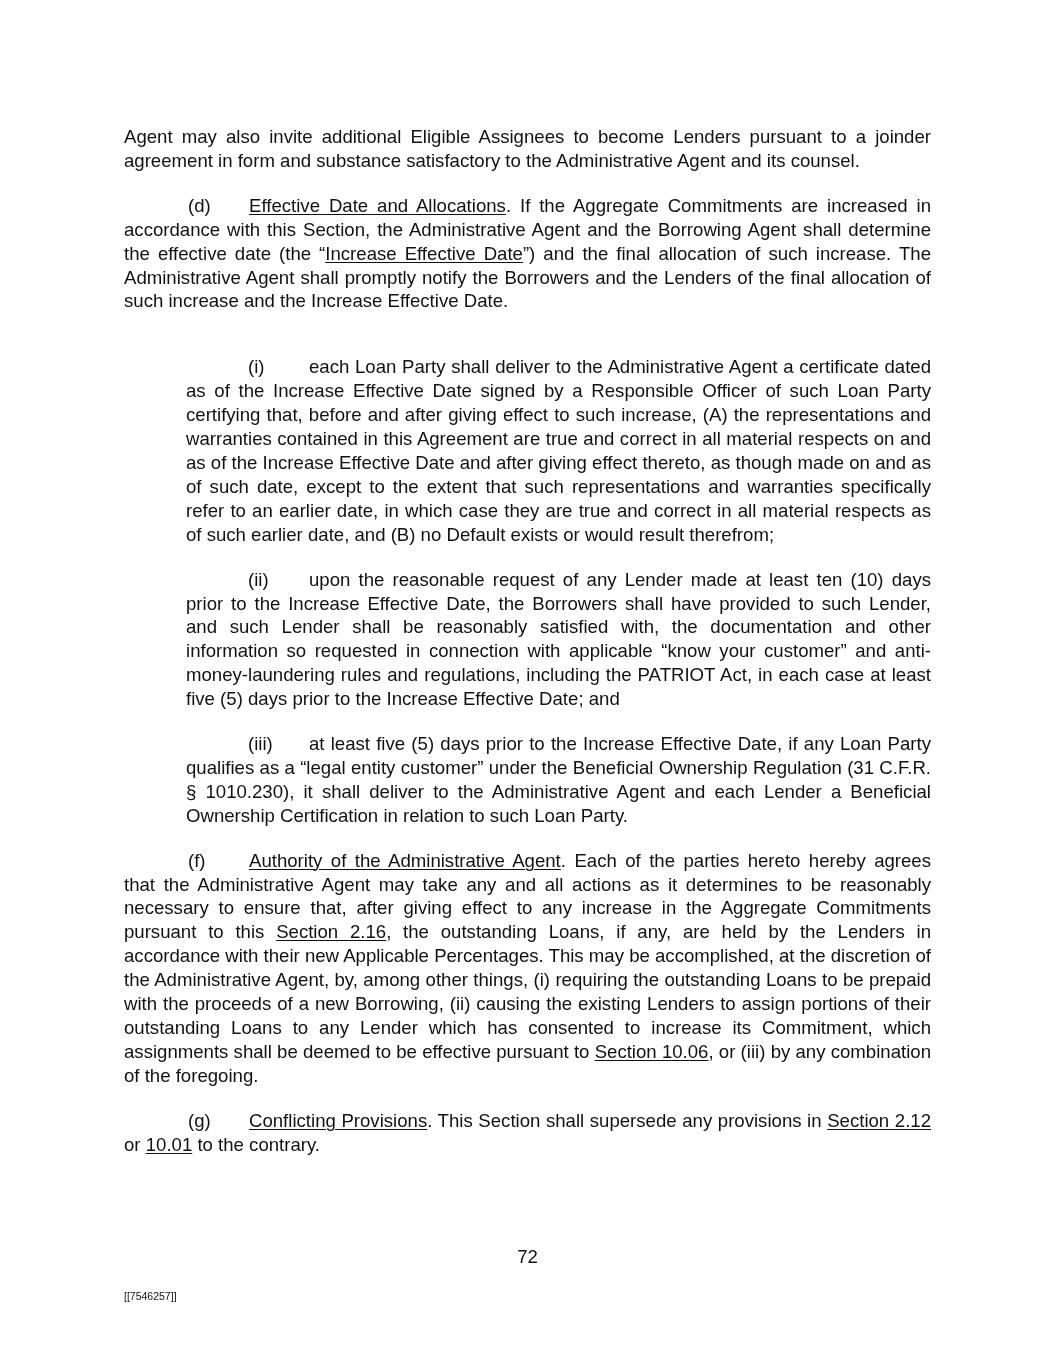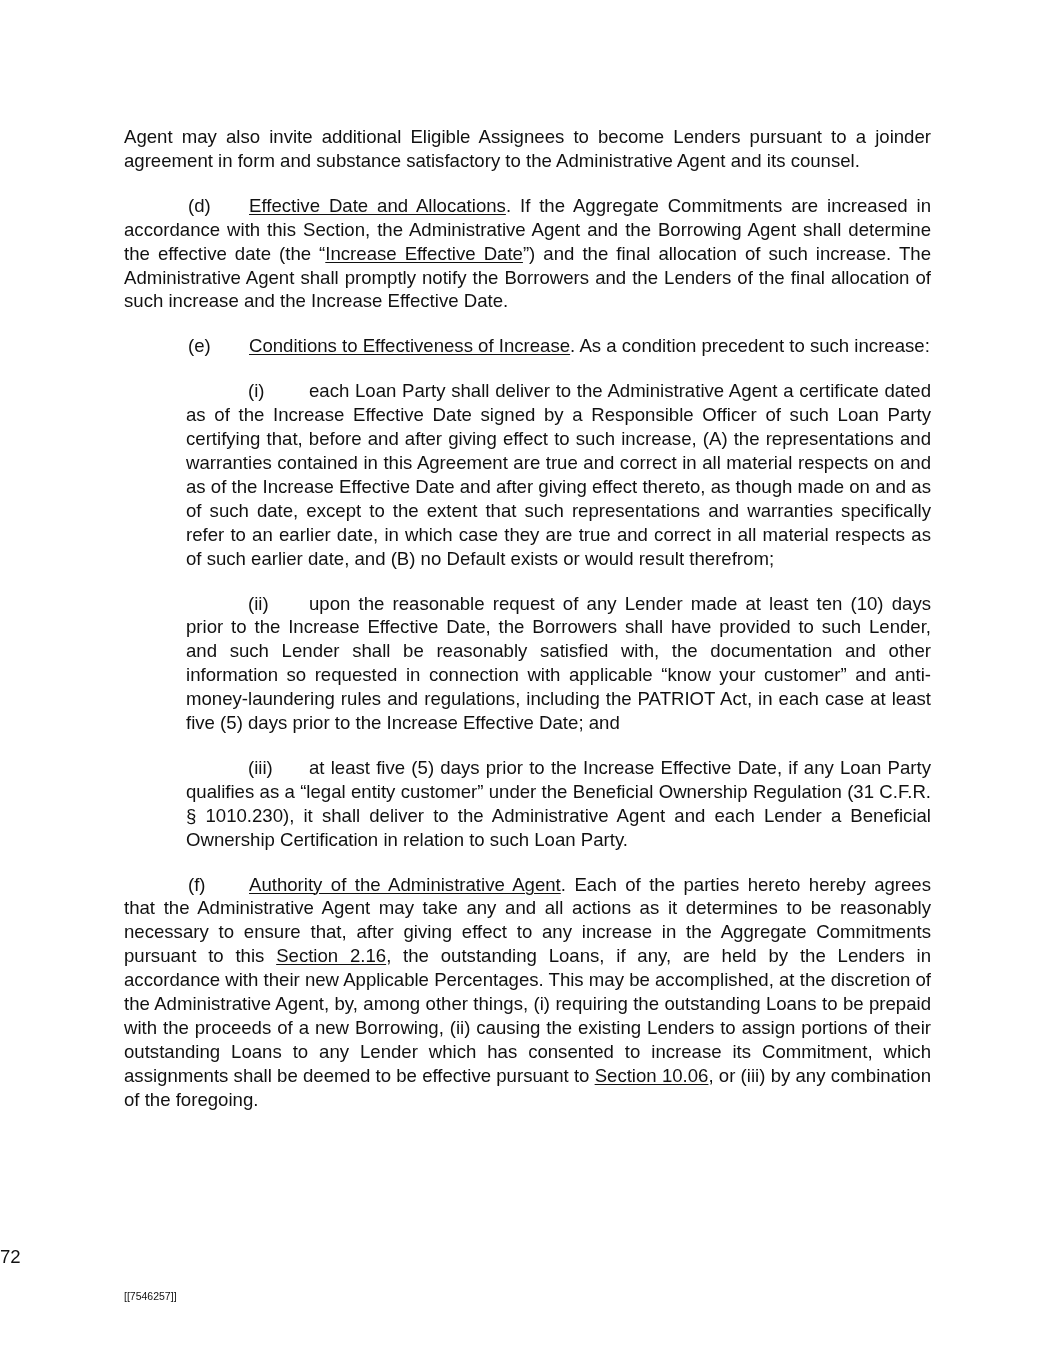--- a/index.html
+++ b/index.html
@@ -13,51 +13,51 @@
     font-size: 18.6px; line-height: 23.9px; text-align: justify;
     text-justify: inter-word;
   }
   .text p { margin: 0; }
   .ind { text-indent: 64px; }
   .sub { margin-left: 62px !important; text-indent: 62px; }
   .lab { display: inline-block; width: 61px; text-indent: 0; }
   .u { text-decoration: underline; text-underline-offset: 2px; text-decoration-thickness: 1px; }
   .gap { height: 21px; }
   .page-num {
-    position: absolute; left: 0; width: 1055px; top: 1246px; 
+    position: absolute; left: 0; width: 1055px; top: 1246px; text-align: center;
     font-size: 18.6px;
   }
   .doc-id {
     position: absolute; left: 124px; top: 1290px; font-size: 10.5px;
   }
 </style>
 </head>
 <body>
 
 <div class="page">
   <div class="text" style="top:125px;">
 
     <p>Agent may also invite additional Eligible Assignees to become Lenders pursuant to a joinder agreement in form and substance satisfactory to the Administrative Agent and its counsel.</p>
     <div class="gap"></div>
 
     <p class="ind"><span class="lab">(d)</span><span class="u">Effective Date and Allocations</span><span>.  If the Aggregate Commitments are increased in accordance with this Section, the Administrative Agent and the Borrowing Agent shall determine the effective date (the “</span><span class="u">Increase Effective Date</span><span>”) and the final allocation of such increase.  The Administrative Agent shall promptly notify the Borrowers and the Lenders of the final allocation of such increase and the Increase Effective Date.</span></p>
     <div class="gap"></div>
 
-    <p class="ind"><span class="lab">(e)</span><span class="u">Conditions to Effectiveness of Increase</span><span>.  As a condition precedent to such increase:</span></p>
     <div class="gap"></div>
 
     <p class="sub"><span class="lab">(i)</span><span>each Loan Party shall deliver to the Administrative Agent a certificate dated as of the Increase Effective Date signed by a Responsible Officer of such Loan Party certifying that, before and after giving effect to such increase, (A) the representations and warranties contained in this Agreement are true and correct in all material respects on and as of the Increase Effective Date and after giving effect thereto, as though made on and as of such date, except to the extent that such representations and warranties specifically refer to an earlier date, in which case they are true and correct in all material respects as of such earlier date, and (B) no Default exists or would result therefrom;</span></p>
     <div class="gap"></div>
 
     <p class="sub"><span class="lab">(ii)</span><span>upon the reasonable request of any Lender made at least ten (10) days prior to the Increase Effective Date, the Borrowers shall have provided to such Lender, and such Lender shall be reasonably satisfied with, the documentation and other information so requested in connection with applicable “know your customer” and anti-money-laundering rules and regulations, including the PATRIOT Act, in each case at least five (5) days prior to the Increase Effective Date; and</span></p>
     <div class="gap"></div>
 
     <p class="sub"><span class="lab">(iii)</span><span>at least five (5) days prior to the Increase Effective Date, if any Loan Party qualifies as a “legal entity customer” under the Beneficial Ownership Regulation (31 C.F.R. §&nbsp;1010.230), it shall deliver to the Administrative Agent and each Lender a Beneficial Ownership Certification in relation to such Loan Party.</span></p>
     <div class="gap"></div>
 
     <p class="ind"><span class="lab">(f)</span><span class="u">Authority of the Administrative Agent</span><span>.  Each of the parties hereto hereby agrees that the Administrative Agent may take any and all actions as it determines to be reasonably necessary to ensure that, after giving effect to any increase in the Aggregate Commitments pursuant to this </span><span class="u">Section 2.16</span><span>, the outstanding Loans, if any, are held by the Lenders in accordance with their new Applicable Percentages.  This may be accomplished, at the discretion of the Administrative Agent, by, among other things, (i) requiring the outstanding Loans to be prepaid with the proceeds of a new Borrowing, (ii) causing the existing Lenders to assign portions of their outstanding Loans to any Lender which has consented to increase its Commitment, which assignments shall be deemed to be effective pursuant to </span><span class="u">Section 10.06</span><span>, or (iii) by any combination of the foregoing.</span></p>
     <div class="gap"></div>
 
+    <p class="ind"><span class="lab">(g)</span><span class="u">Conflicting Provisions</span><span>.  This Section shall supersede any provisions in </span><span class="u">Section 2.12</span><span> or </span><span class="u">10.01</span><span> to the contrary.</span></p>
   </div>
 
   <div class="page-num">72</div>
   <div class="doc-id">[[7546257]]</div>
 </div>
 
 </body></html>

